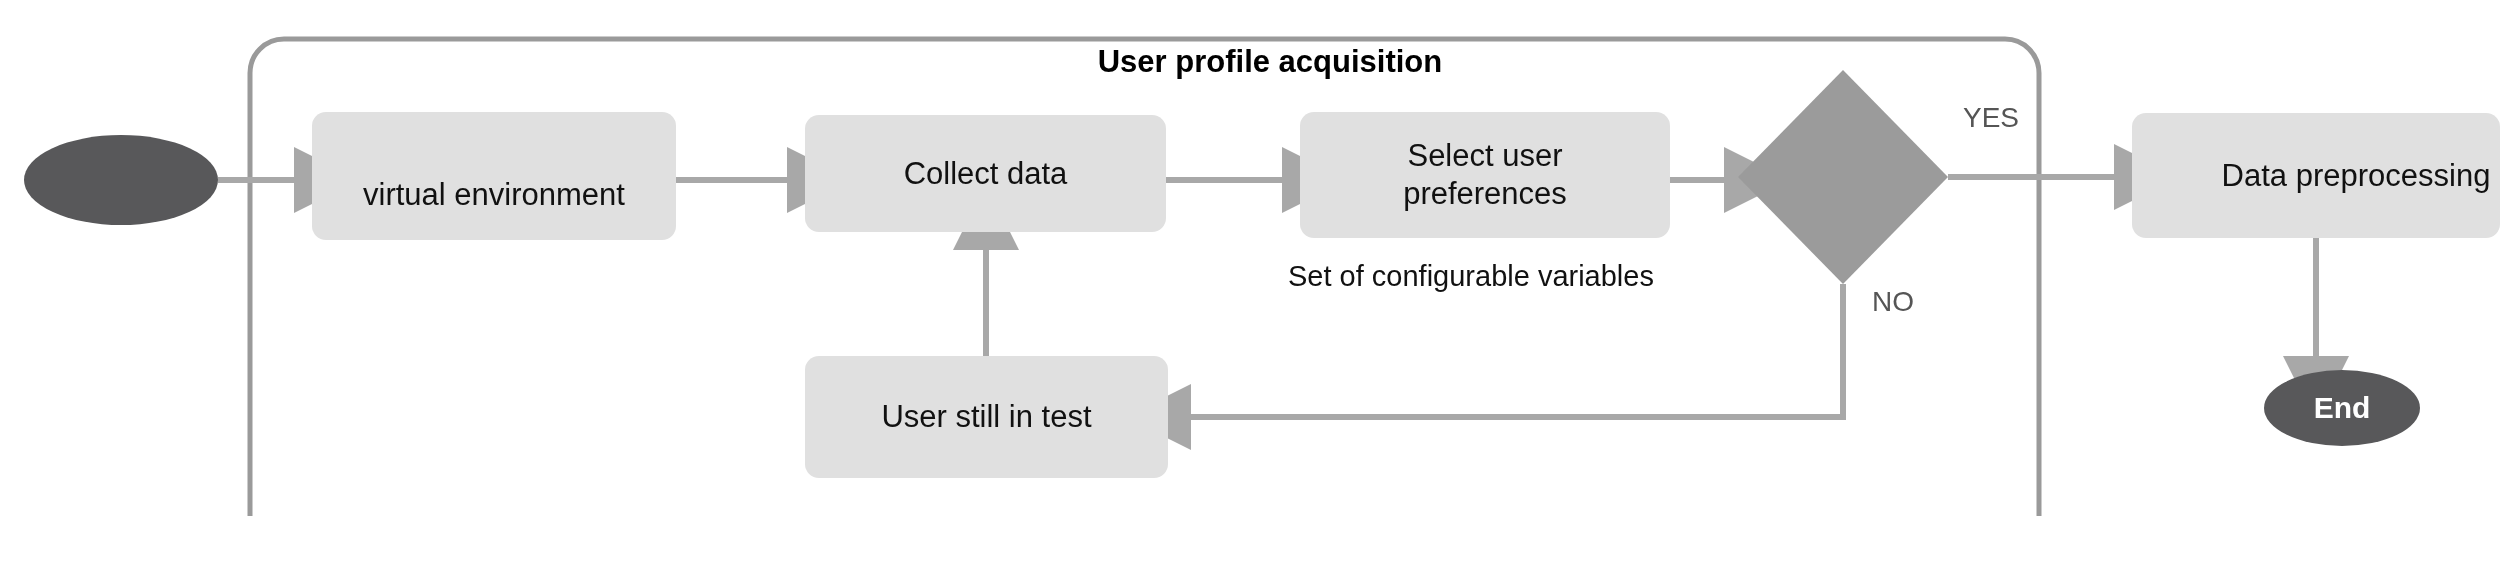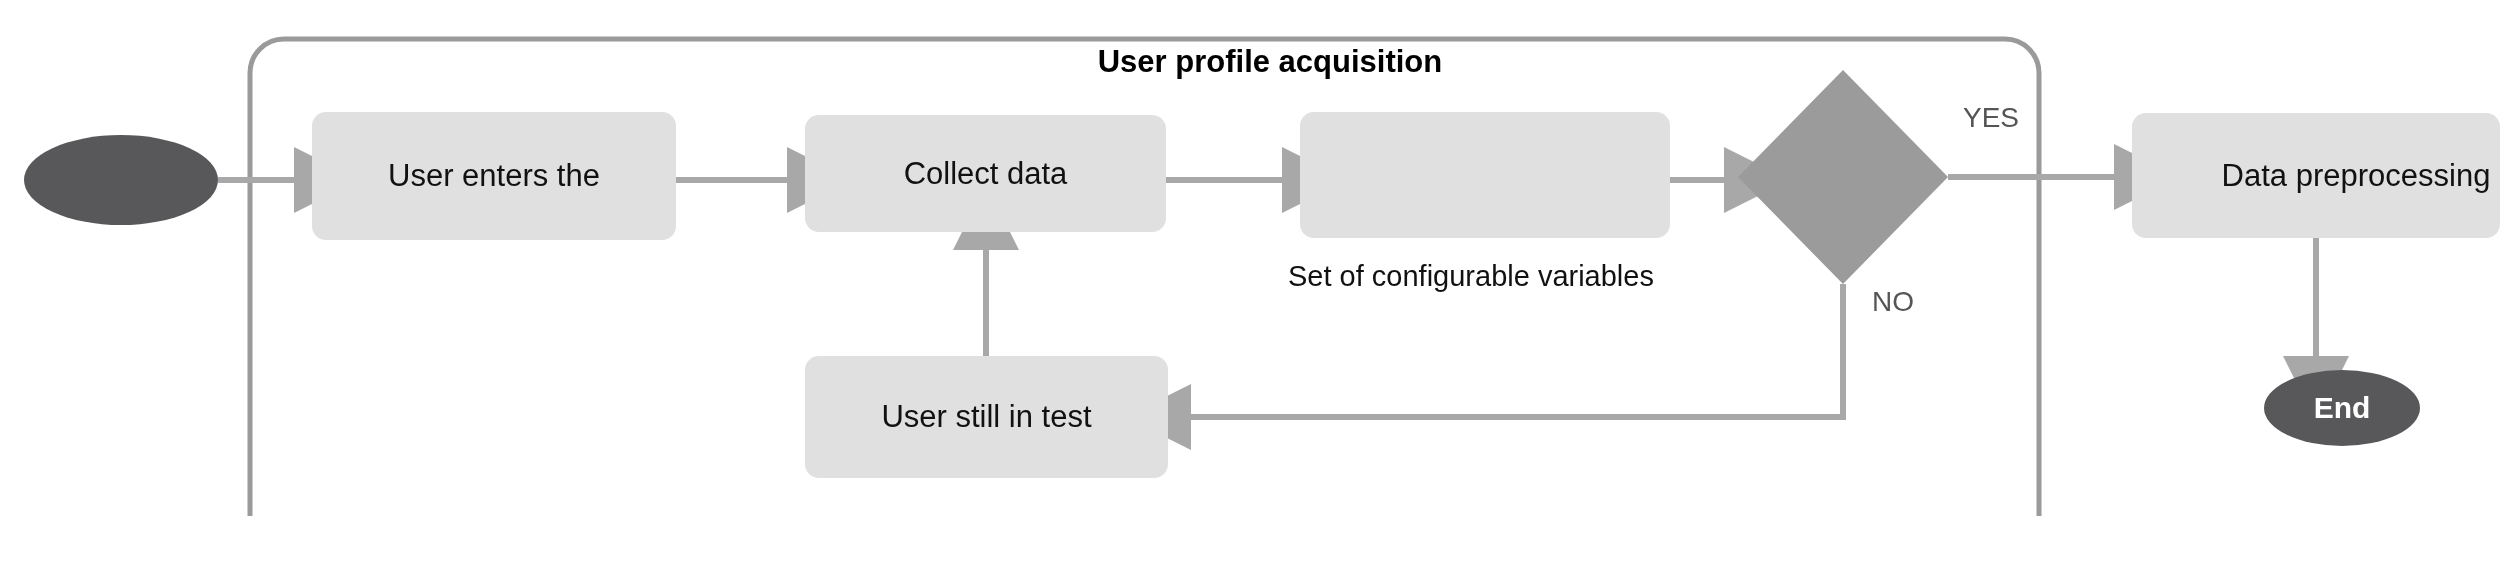--- a/index.html
+++ b/index.html
@@ -124,26 +124,33 @@
     <rect x="1300" y="112" width="370" height="126" rx="14" ry="14" fill="#e0e0e0"></rect>
     <rect x="805" y="356" width="363" height="122" rx="14" ry="14" fill="#e0e0e0"></rect>
     <rect x="2132" y="113" width="368" height="125" rx="14" ry="14" fill="#e0e0e0"></rect>
   </svg>
 
   <div class="group-title" style="left:1020px; top:44px; width:500px;">User profile acquisition</div>
 
 
   <div class="node-label process-label" style="left:312px; top:112px; width:364px; height:128px;">
     <div>
-      <span>User enters the</span><br>
+      <br>
+      <span>virtual environment</span>
     </div>
   </div>
 
   <div class="node-label process-label" style="left:805px; top:115px; width:361px; height:117px;">Collect data</div>
 
+  <div class="node-label process-label" style="left:1300px; top:112px; width:370px; height:126px;">
+    <div>
+      <span>Select user</span><br>
+      <span>preferences</span>
+    </div>
+  </div>
 
 
   <div class="node-label process-label" style="left:805px; top:356px; width:363px; height:122px;">User still in test</div>
 
   <div class="node-label process-label" style="left:2132px; top:113px; width:368px; height:125px;padding-left:40px;">Data preprocessing</div>
 
   <div class="node-label terminal-label bold" style="left:2264px; top:370px; width:156px; height:76px;">End</div>
 
   <div class="annotation" style="left:1288px; top:260px;">Set of configurable variables</div>
 

